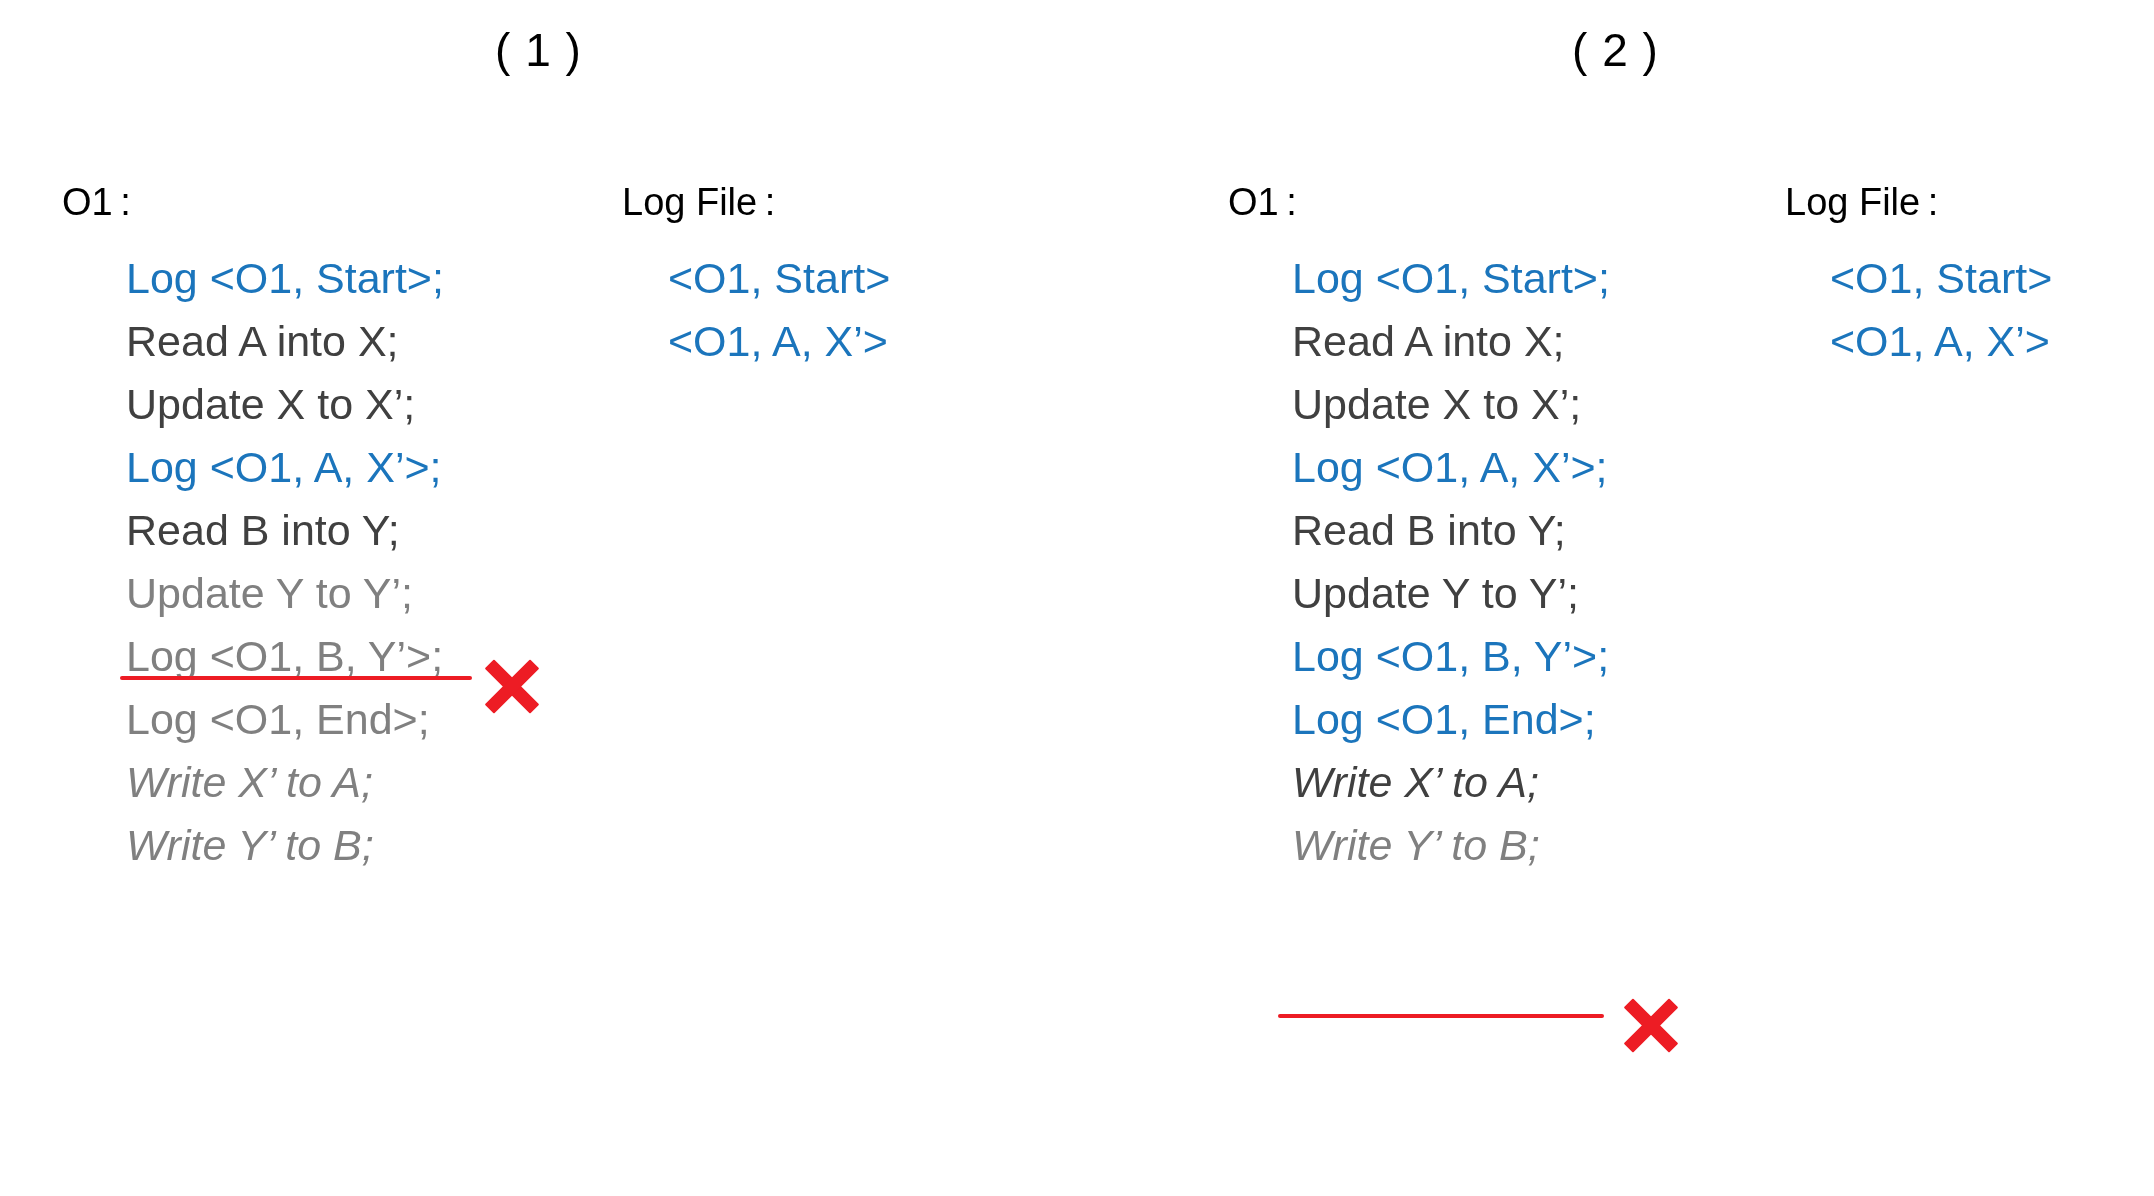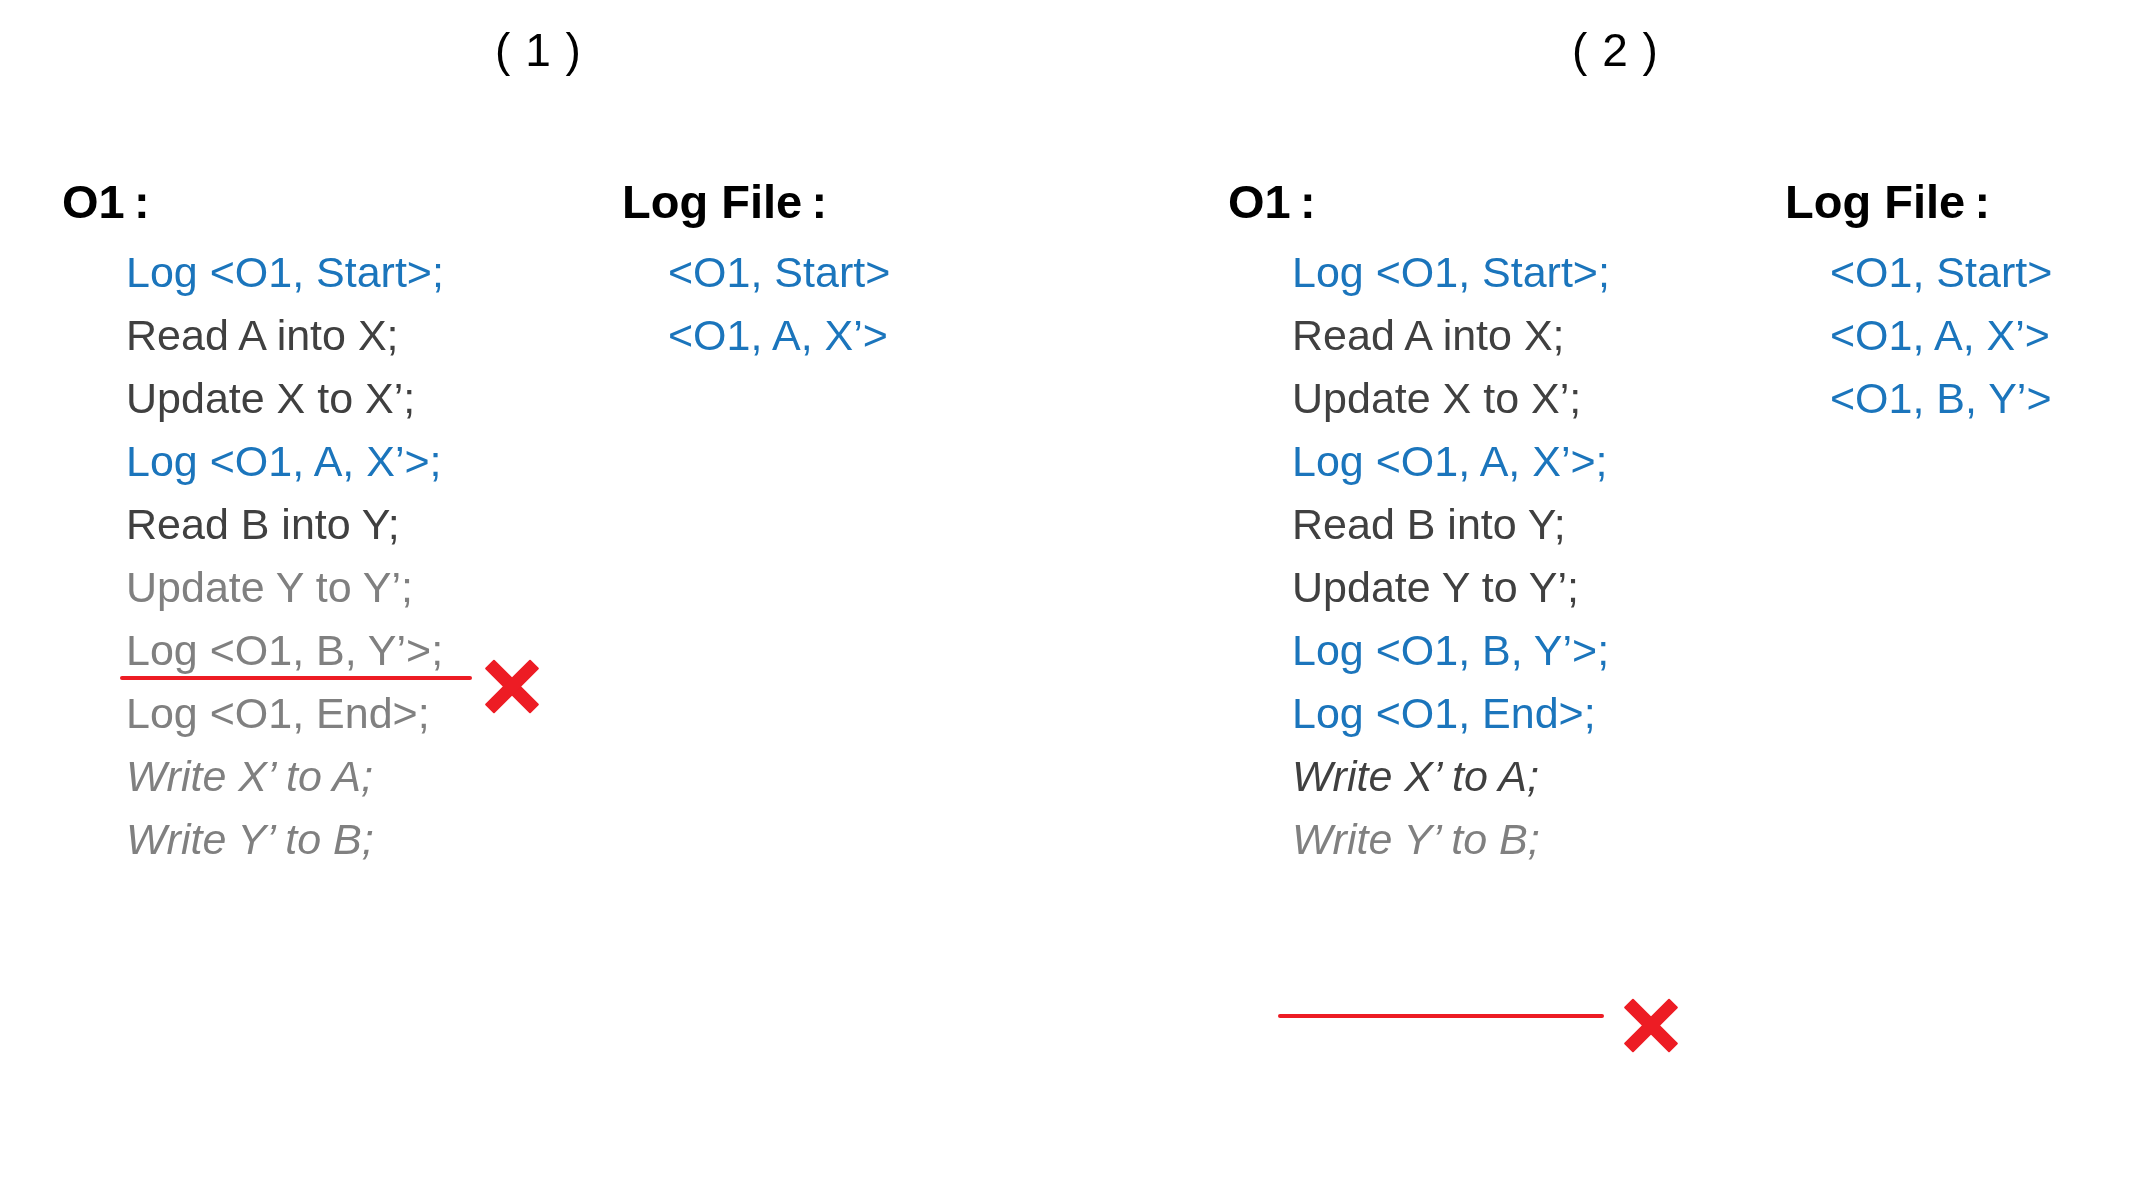--- a/index.html
+++ b/index.html
@@ -45,35 +45,34 @@
     letter-spacing: 1px;
     color: #000000;
     white-space: pre;
   }
   .panel-1 .panel-caption { padding-right: 620px; }
   .panel-2 .panel-caption { padding-right: 200px; }
 
   
   .col-header {
     position: absolute;
-    font-size: 47px;
+    font-size: 38px;
     line-height: 52px;
     color: #000000;
     white-space: pre;
-    font-weight: bold;
   }
   .panel-1 .hdr-txn  { left: 62px;  top: 176px; }
   .panel-1 .hdr-log  { left: 622px; top: 176px; }
   .panel-2 .hdr-txn  { left: 151px; top: 176px; }
   .panel-2 .hdr-log  { left: 708px; top: 176px; }
 
   
   .lines {
     position: absolute;
-    top: 241px;
+    top: 247px;
   }
   .panel-1 .txn-lines { left: 126px; }
   .panel-1 .log-lines { left: 668px; }
   .panel-2 .txn-lines { left: 215px; }
   .panel-2 .log-lines { left: 753px; }
 
   .line {
     height: 63px;
     font-size: 43px;
     line-height: 63px;
@@ -174,21 +173,20 @@
       <div class="line black">Update Y to Y’;</div>
       <div class="line blue">Log &lt;O1, B, Y’&gt;;</div>
       <div class="line blue">Log &lt;O1, End&gt;;</div>
       <div class="line black italic">Write X’ to A;</div>
       <div class="line gray italic">Write Y’ to B;</div>
     </div>
 
     <div class="lines log-lines">
       <div class="line blue">&lt;O1, Start&gt;</div>
       <div class="line blue">&lt;O1, A, X’&gt;</div>
-      <div class="line blue">&lt;O1, B, Y’&gt;</div>
     </div>
 
     <div class="cut-rule"></div>
 
     <div class="cross">
       <span class="a"></span>
         <span class="b"></span>
     </div>
   </div>
 

